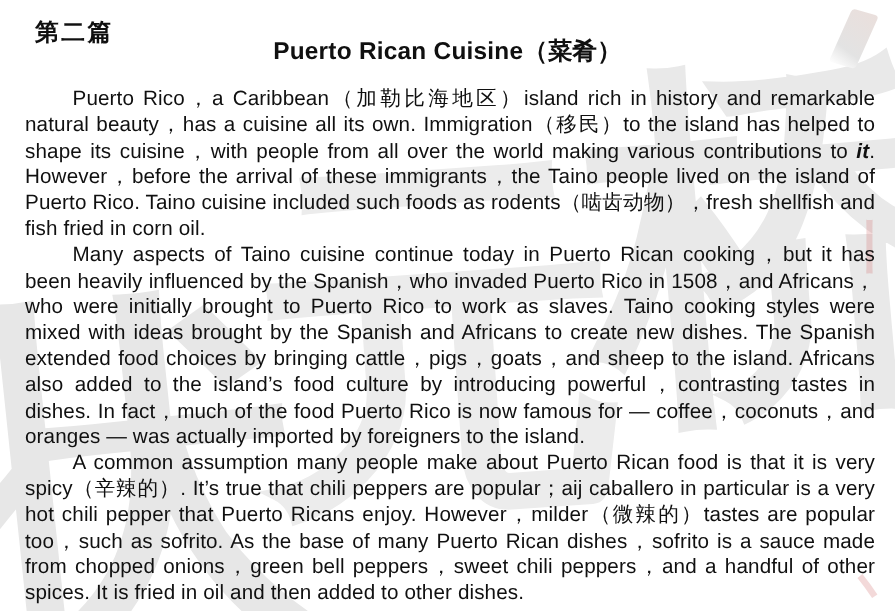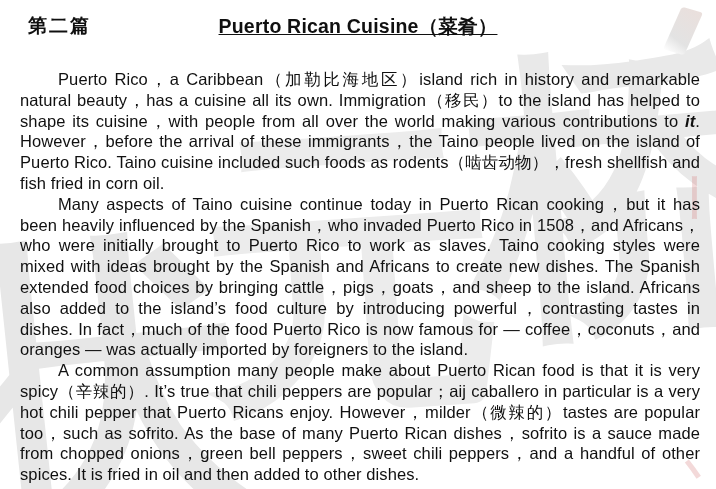--- a/index.html
+++ b/index.html
@@ -56,23 +56,22 @@
   .edge-bottom { top: 430px; }
 
   
   .content {
     position: relative;
     z-index: 1;
   }
   .doc-header {
     position: relative;
     height: 44px;
-    padding-top: 13px;
+    padding-top: 27px;
     box-sizing: border-box;
-    text-decoration: underline;
   }
   .section-label {
     position: absolute;
     left: 28px;
     top: 13px;
     font-size: 19px;
     font-weight: bold;
     letter-spacing: 2px;
   }
   .doc-title {

